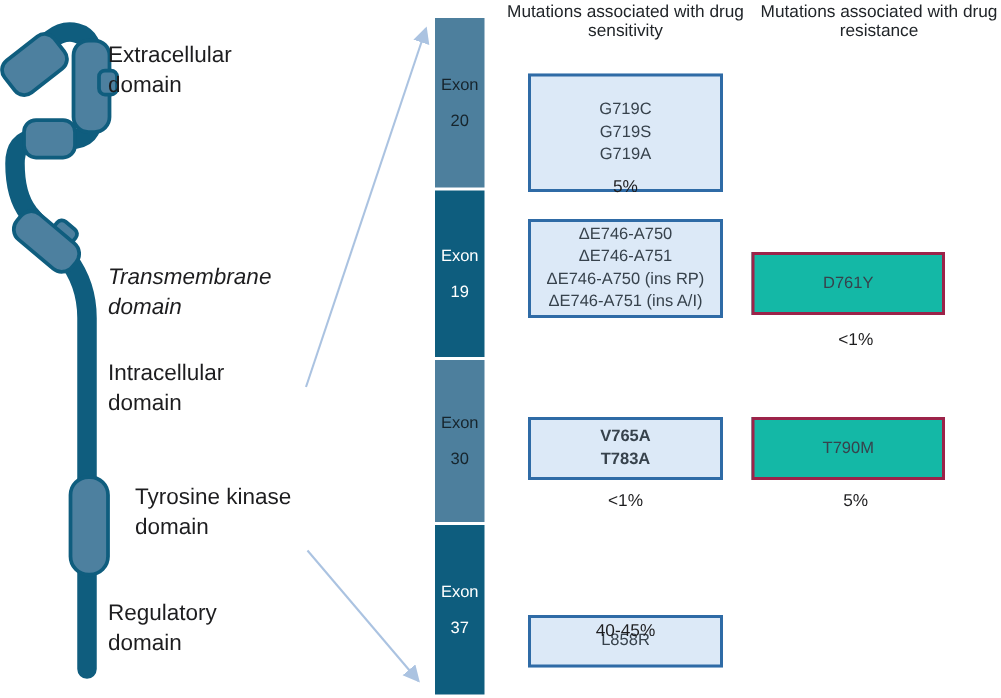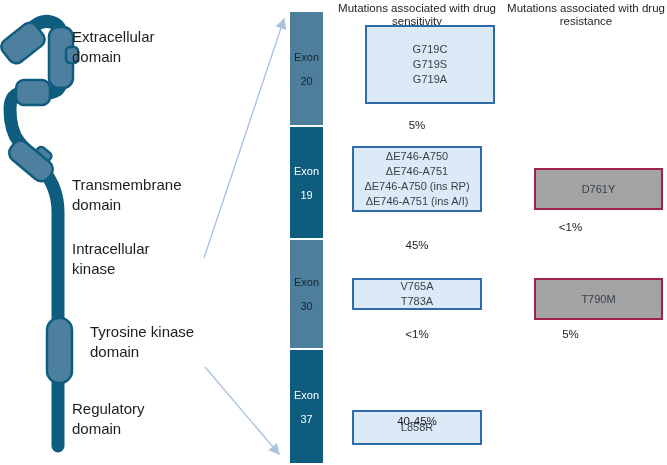--- a/index.html
+++ b/index.html
@@ -17,21 +17,21 @@
   .protein-svg{left:0;top:0;}
   .arrows-svg{left:0;top:0;pointer-events:none;}
 
   
   .domain-label{
     left:72px;width:130px;
     font-size:15px;line-height:20px;color:#1d1d1f;
     white-space:pre-line;
   }
   .dl-extracellular{top:27px;}
-  .dl-transmembrane{top:175px;}
+  .dl-transmembrane{top:175px;font-style:italic;}
   .dl-intracellular{top:239px;}
   .dl-tyrosine{top:322px;margin-left:18px;}
   .dl-regulatory{top:399px;}
 
   
   .exon-bar{
     left:290px;top:12px;width:33px;height:451px;
     display:flex;flex-direction:column;gap:2px;
   }
   .exon-seg{
@@ -53,24 +53,24 @@
   .hdr-resistance{left:505px;width:162px;}
 
   
   .mut-box{
     box-sizing:border-box;
     display:flex;align-items:center;justify-content:center;
     text-align:center;font-size:11px;line-height:15px;color:#37424c;
     white-space:pre-line;
   }
   .sens{background:#dce9f7;border:2px solid #2f6ba6;left:352px;width:130px;}
-  .res{background:#a3a3a3;border:2px solid #9c2349;left:534px;width:129px;}
-  .box-18{top:25px;height:79px;margin-left:13px;}
+  .res{background:#14b8a6;border:2px solid #9c2349;left:501px;width:129px;}
+  .box-18{top:49px;height:79px;}
   .box-19{top:146px;height:66px;}
-  .box-20{top:278px;height:32px;}
+  .box-20{top:278px;height:42px;font-weight:bold;}
   .box-21{top:393px;height:35px;margin-top:17px;}
   .box-d761y{top:168px;height:42px;}
   .box-t790m{top:278px;height:42px;}
 
   
   .freq{
     font-size:11.5px;color:#1d1d1f;text-align:center;
   }
   .freq-sens{left:352px;width:130px;}
   .freq-res{left:506px;width:129px;}
@@ -117,21 +117,21 @@
     </defs>
     <line x1="204" y1="258" x2="284" y2="19" stroke="#abc3e1" stroke-width="1.4" marker-end="url(#ah)"></line>
     <line x1="205" y1="367" x2="279" y2="454" stroke="#abc3e1" stroke-width="1.4" marker-end="url(#ah)"></line>
   </svg>
 
   <div class="abs domain-label dl-extracellular">Extracellular
 domain</div>
   <div class="abs domain-label dl-transmembrane">Transmembrane
 domain</div>
   <div class="abs domain-label dl-intracellular">Intracellular
-kinase</div>
+domain</div>
   <div class="abs domain-label dl-tyrosine">Tyrosine kinase
 domain</div>
   <div class="abs domain-label dl-regulatory">Regulatory
 domain</div>
 
   <div class="abs exon-bar">
     <div class="exon-seg light seg-18">
       <span>Exon</span>
       <span>20</span>
     </div>
@@ -154,21 +154,20 @@
 
   <div class="abs mut-box sens box-18">G719C
 G719S
 G719A</div>
   <div class="abs freq freq-sens freq-18">5%</div>
 
   <div class="abs mut-box sens box-19">ΔE746-A750
 ΔE746-A751
 ΔE746-A750 (ins RP)
 ΔE746-A751 (ins A/I)</div>
-  <div class="abs freq freq-sens freq-19">45%</div>
 
   <div class="abs mut-box sens box-20">V765A
 T783A</div>
   <div class="abs freq freq-sens freq-20">&lt;1%</div>
 
   <div class="abs mut-box sens box-21">L858R</div>
   <div class="abs freq freq-sens freq-21">40-45%</div>
 
   <div class="abs mut-box res box-d761y">D761Y</div>
   <div class="abs freq freq-res freq-d761y">&lt;1%</div>

